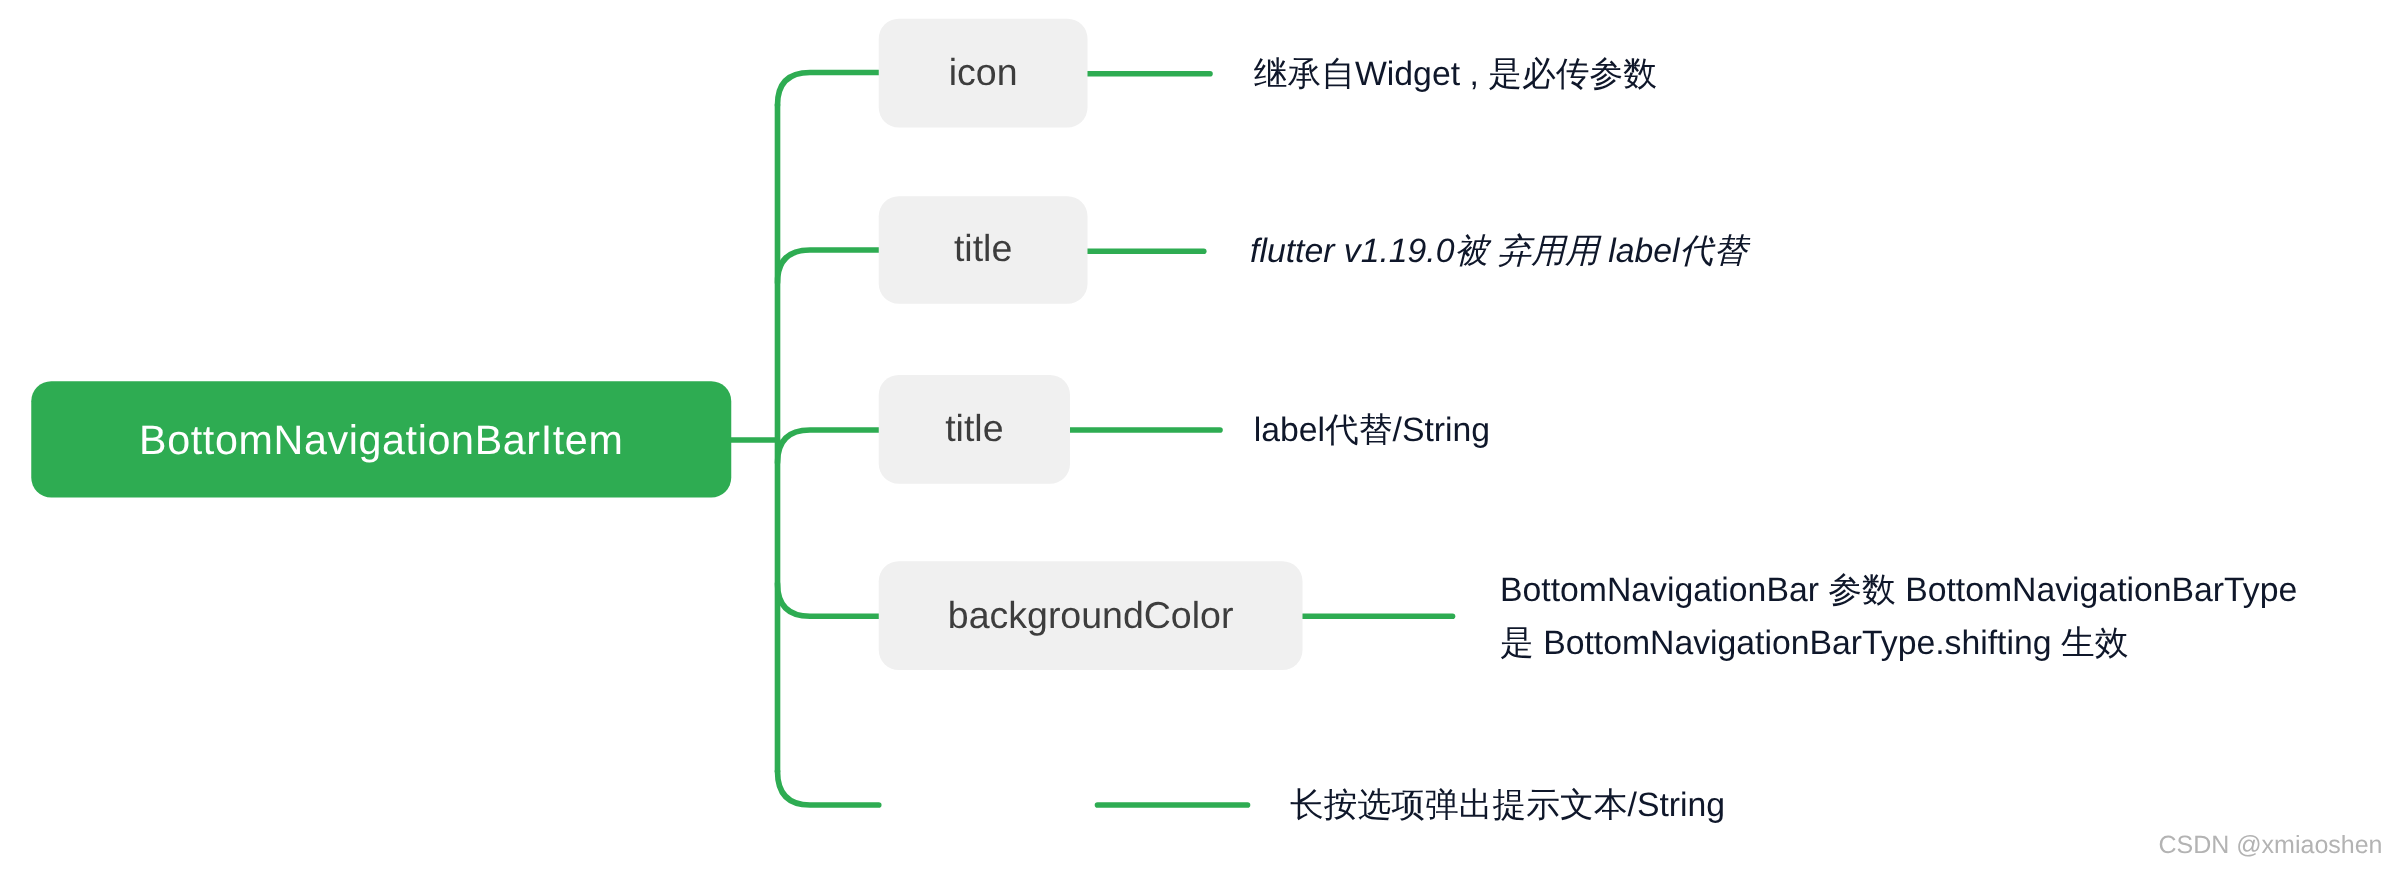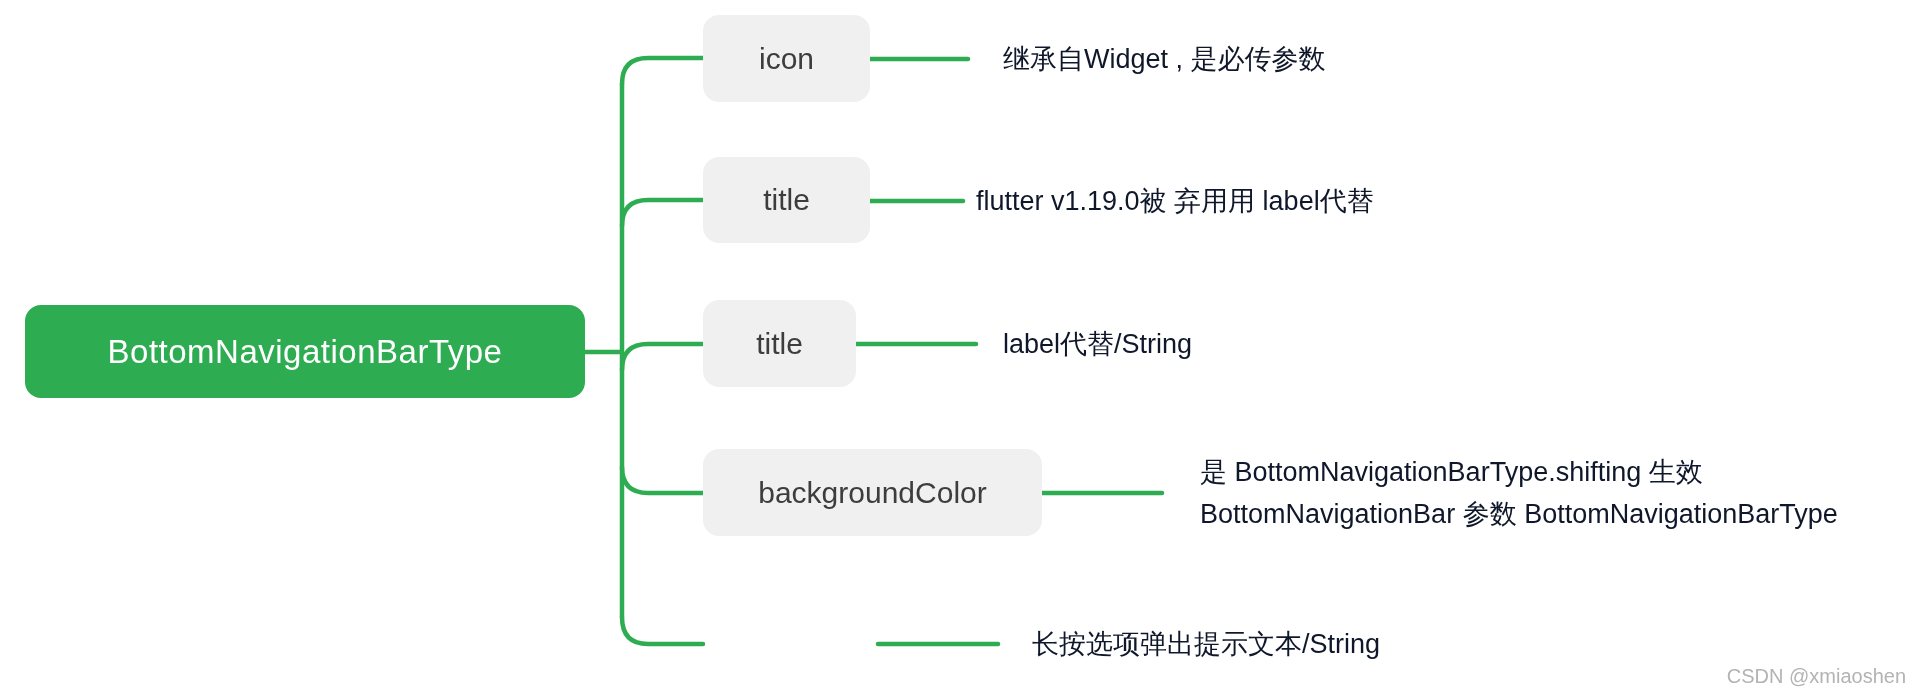--- a/index.html
+++ b/index.html
@@ -55,21 +55,21 @@
   .desc {
     position: absolute;
     z-index: 2;
     transform: translateY(-50%);
     color: #0f172a;
     font-size: 27px;
     white-space: nowrap;
     line-height: 1.2;
   }
   .desc-icon            { left: 1003px; top: 59px; }
-  .desc-title           { left: 976px; top: 201px; }
+  .desc-title           { left: 1000px; top: 201px; font-style: italic; }
   .desc-label           { left: 1003px; top: 344px; }
   .desc-backgroundColor { left: 1200px; top: 493px; line-height: 42px; }
   .desc-tooltip         { left: 1032px; top: 644px; }
   .watermark {
     position: absolute;
     z-index: 3;
     right: 12px;
     bottom: 10px;
     color: #B3B3B3;
     font-size: 20px;
@@ -100,40 +100,40 @@
 
       <path d="M 848 59 H 968"></path>
       <path d="M 843 201 H 963"></path>
       <path d="M 856 344 H 976"></path>
       <path d="M 1042 493 H 1162"></path>
       <path d="M 878 644 H 998"></path>
     </g>
   </svg>
 
   <div class="node root-node">
-    <span>BottomNavigationBarType</span>
+    <span>BottomNavigationBarItem</span>
   </div>
 
   <div class="node child-node node-icon">
     <span>icon</span>
   </div>
   <div class="node child-node node-title">
     <span>title</span>
   </div>
   <div class="node child-node node-label">
     <span>title</span>
   </div>
   <div class="node child-node node-backgroundColor">
     <span>backgroundColor</span>
   </div>
 
   <div class="desc desc-icon">继承自Widget , 是必传参数</div>
   <div class="desc desc-title">flutter v1.19.0被 弃用用 label代替</div>
   <div class="desc desc-label">label代替/String</div>
   <div class="desc desc-backgroundColor">
+    <div>BottomNavigationBar 参数 BottomNavigationBarType</div>
     <div>是 BottomNavigationBarType.shifting 生效</div>
-    <div>BottomNavigationBar 参数 BottomNavigationBarType</div>
   </div>
   <div class="desc desc-tooltip">长按选项弹出提示文本/String</div>
 
   <div class="watermark">CSDN @xmiaoshen</div>
 
 </div>
 
 </body></html>

